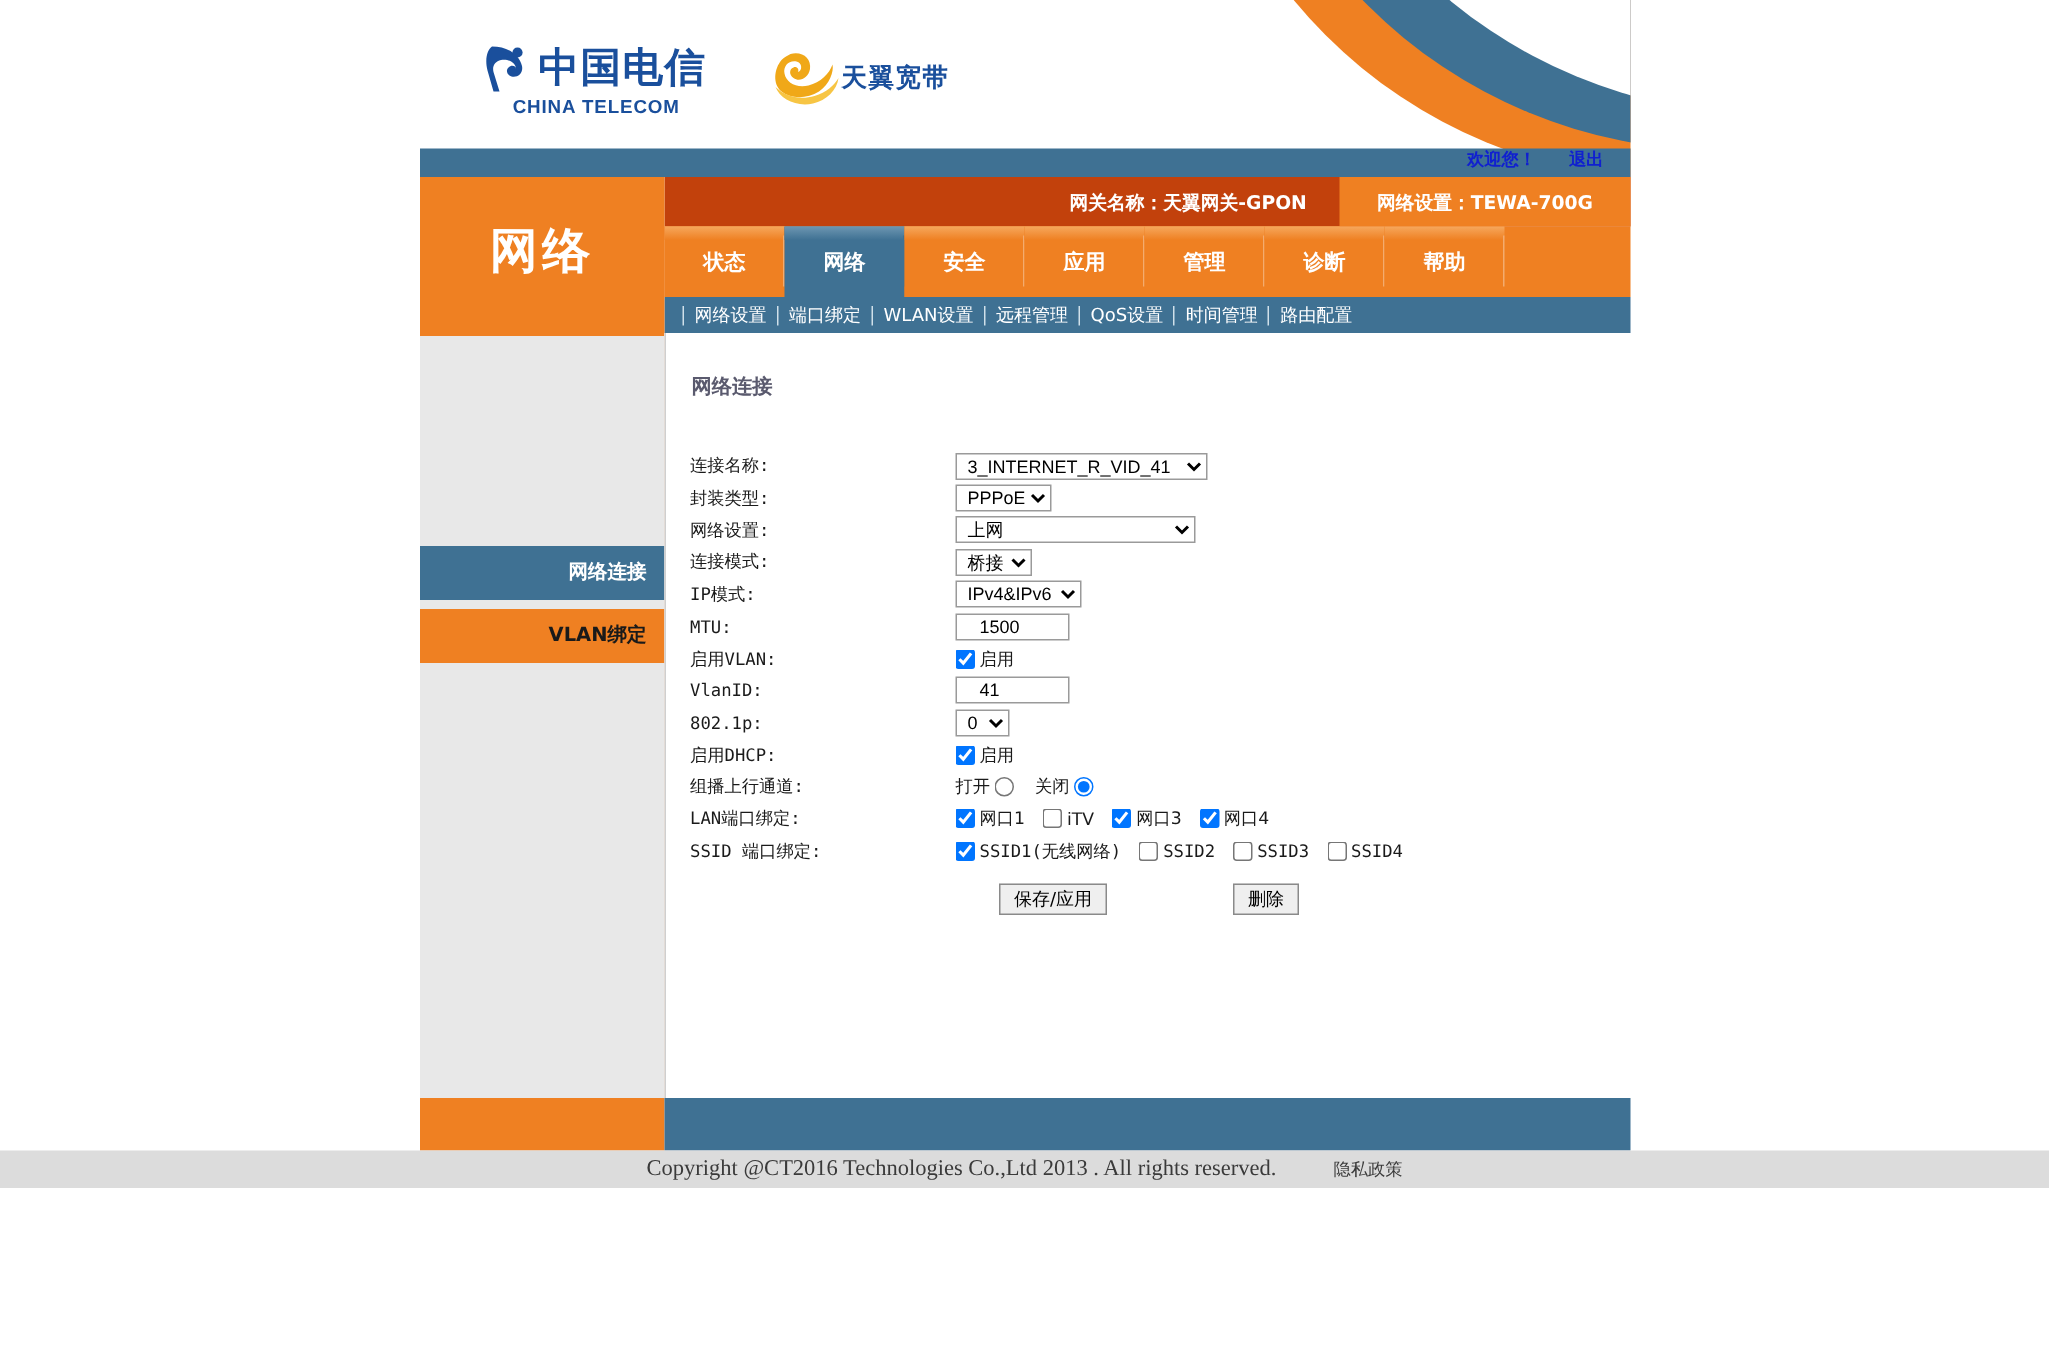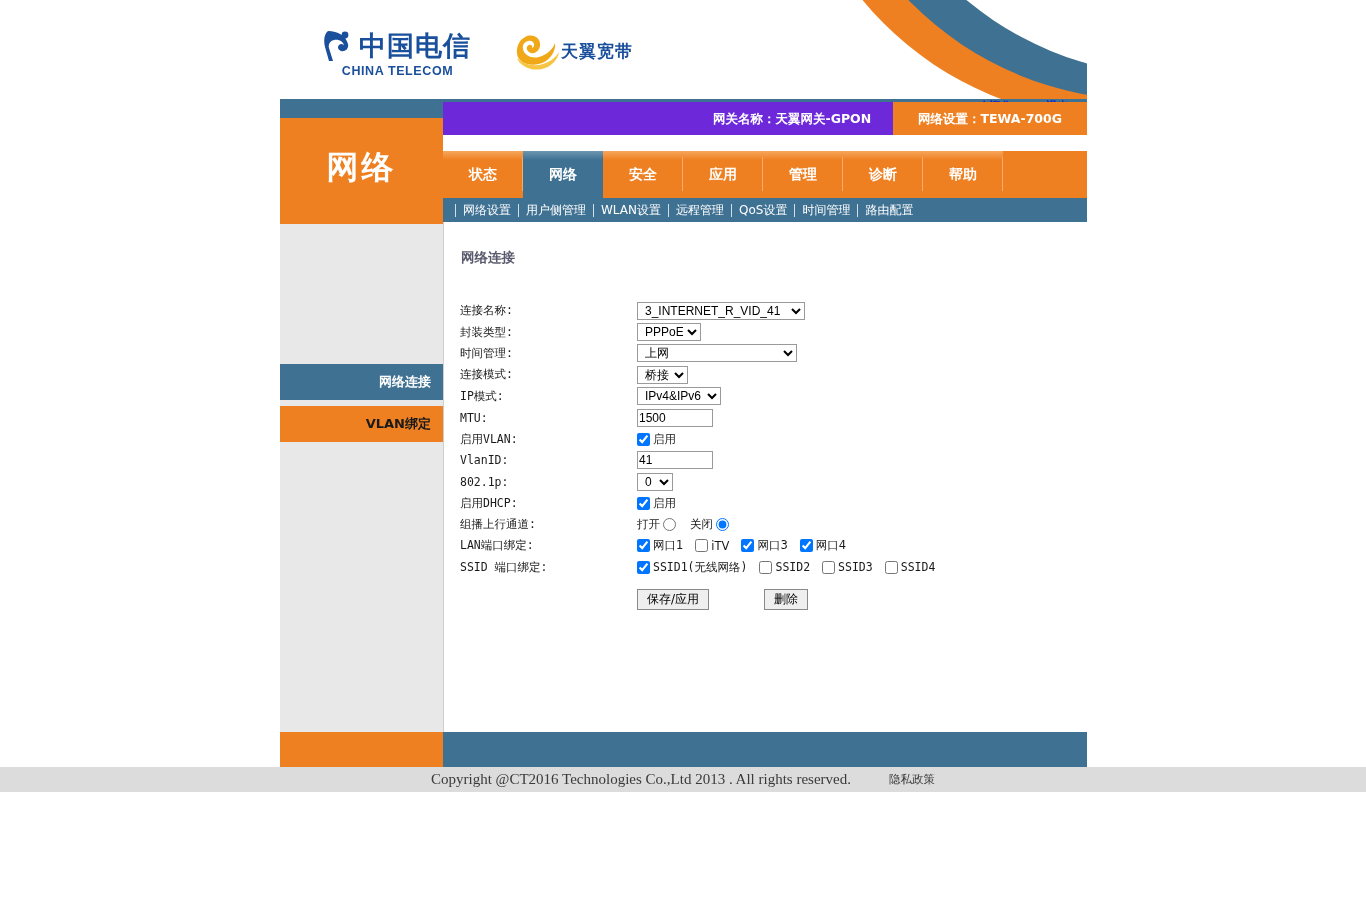--- a/index.html
+++ b/index.html
@@ -29,21 +29,21 @@
   .tw-logo{display:flex;flex-direction:row;align-items:center;}
   .tw-mark{width:54px;height:40px;}
   .tw-cn{font-family:"DejaVu Sans",sans-serif;font-size:17px;font-weight:bold;color:#1a4f9c;letter-spacing:1px;margin-top:-3px;}
 
   .welcome{position:absolute;left:280px;top:99px;width:807px;height:19px;background:#3f7193;
            text-align:right;padding-right:18px;box-sizing:border-box;}
   .welcome a{font-family:"DejaVu Sans",sans-serif;color:#1020d0;font-size:11.5px;font-weight:bold;text-decoration:none;}
   .welcome a:first-child{margin-right:22px;}
 
   
-  .gwbar{position:absolute;left:443px;top:102px;width:644px;height:33px;background:#6d28d9;}
+  .gwbar{position:absolute;left:443px;top:118px;width:644px;height:33px;background:#c2410c;}
   .gw-name{position:absolute;left:270px;top:0;height:33px;line-height:33px;color:#fff;
            font-family:"DejaVu Sans",sans-serif;font-size:12.5px;font-weight:bold;white-space:nowrap;}
   .gw-model-wrap{position:absolute;left:450px;top:0;width:194px;height:33px;background:#ef8022;}
   .gw-model{height:33px;line-height:33px;color:#fff;text-align:center;
             font-family:"DejaVu Sans",sans-serif;font-size:12.5px;font-weight:bold;white-space:nowrap;}
 
   
   .tabbar{position:absolute;left:443px;top:151px;width:644px;height:47px;background:#ef8022;}
   .tabs{display:flex;height:47px;align-items:stretch;}
   .tab{position:relative;flex:0 0 auto;width:80px;display:flex;align-items:center;justify-content:center;
@@ -91,32 +91,32 @@
 
   select{font-family:"Liberation Sans",sans-serif;font-size:12px;height:18px;padding:0 1px 0 3px;
          border:1px solid #9a9a9a;background:#ffffff;color:#000;box-sizing:border-box;}
   select.w-conn{width:168px;}
   select.w-enc{width:64px;}
   select.w-svc{width:160px;}
   select.w-mode{width:51px;}
   select.w-ip{width:84px;}
   select.w-8021p{width:36px;}
   input[type=text]{font-family:"Liberation Sans",sans-serif;font-size:12px;height:18px;width:76px;
-         border:1px solid #9a9a9a;padding:0 1px;box-sizing:border-box;color:#000;background:#fff;}
+         border:1px solid #9a9a9a;padding:0 15px;box-sizing:border-box;color:#000;background:#fff;}
   .cbx{display:inline-flex;align-items:center;margin-right:5px;}
   input[type=checkbox],input[type=radio]{margin:0 3px 0 0;vertical-align:middle;}
   .cbtext{font-family:"DejaVu Sans Mono","DejaVu Sans",monospace;font-size:11.5px;color:#1a1a1a;
           margin-right:7px;white-space:nowrap;}
   .cbtext-cn{font-family:"DejaVu Sans",sans-serif;font-size:11.5px;color:#1a1a1a;margin-right:7px;}
   .radlabel{font-family:"DejaVu Sans",sans-serif;font-size:11.5px;color:#1a1a1a;margin-right:3px;}
   .radgap{display:inline-block;width:11px;}
 
   .btnrow{position:absolute;left:193px;top:367px;display:flex;align-items:center;}
   button{font-family:"DejaVu Sans",sans-serif;font-size:12px;height:21px;
-         border:1px solid #8a8a8a;background:#efefef;color:#000;padding:0 9px;cursor:pointer;}
+         border:1px solid #8a8a8a;background:#efefef;color:#000;padding:0 9px;cursor:pointer;margin-left:29px;}
   .btn-gap{width:55px;}
 
   
   .botleft{position:absolute;left:280px;top:732px;width:163px;height:35px;background:#ef8022;}
   .botright{position:absolute;left:443px;top:732px;width:644px;height:35px;background:#3f7193;}
   .footer{position:absolute;left:0;top:767px;width:1366px;height:25px;background:#dcdcdc;
           display:flex;align-items:center;justify-content:center;}
   .copy{font-family:Liberation Serif, serif;font-size:15px;color:#3a3a3a;}
   .privacy{font-family:"DejaVu Sans",sans-serif;font-size:11.5px;color:#3a3a3a;margin-left:38px;cursor:pointer;}
   .greyleft{position:absolute;left:0;top:0;width:280px;height:767px;background:#ffffff;}
@@ -208,21 +208,21 @@
           <span>帮助</span>
           <span class="sep"></span>
         </div>
       </div>
   </div>
 
   <div class="subnav" id="subnav-host">
       <span class="bar"></span>
       <span class="item">网络设置</span>
       <span class="bar"></span>
-      <span class="item">用户侧管理</span>
+      <span class="item">端口绑定</span>
       <span class="bar"></span>
       <span class="item">WLAN设置</span>
       <span class="bar"></span>
       <span class="item">远程管理</span>
       <span class="bar"></span>
       <span class="item">QoS设置</span>
       <span class="bar"></span>
       <span class="item">时间管理</span>
       <span class="bar"></span>
       <span class="item">路由配置</span>
@@ -252,21 +252,21 @@
       <div class="frow">
         <div class="flabel">封装类型:</div>
         <div class="fctl">
           <select class="w-enc">
             <option>PPPoE</option>
           </select>
         </div>
       </div>
 
       <div class="frow">
-        <div class="flabel">时间管理:</div>
+        <div class="flabel">网络设置:</div>
         <div class="fctl">
           <select class="w-svc">
             <option>上网</option>
           </select>
         </div>
       </div>
 
       <div class="frow">
         <div class="flabel">连接模式:</div>
         <div class="fctl">

